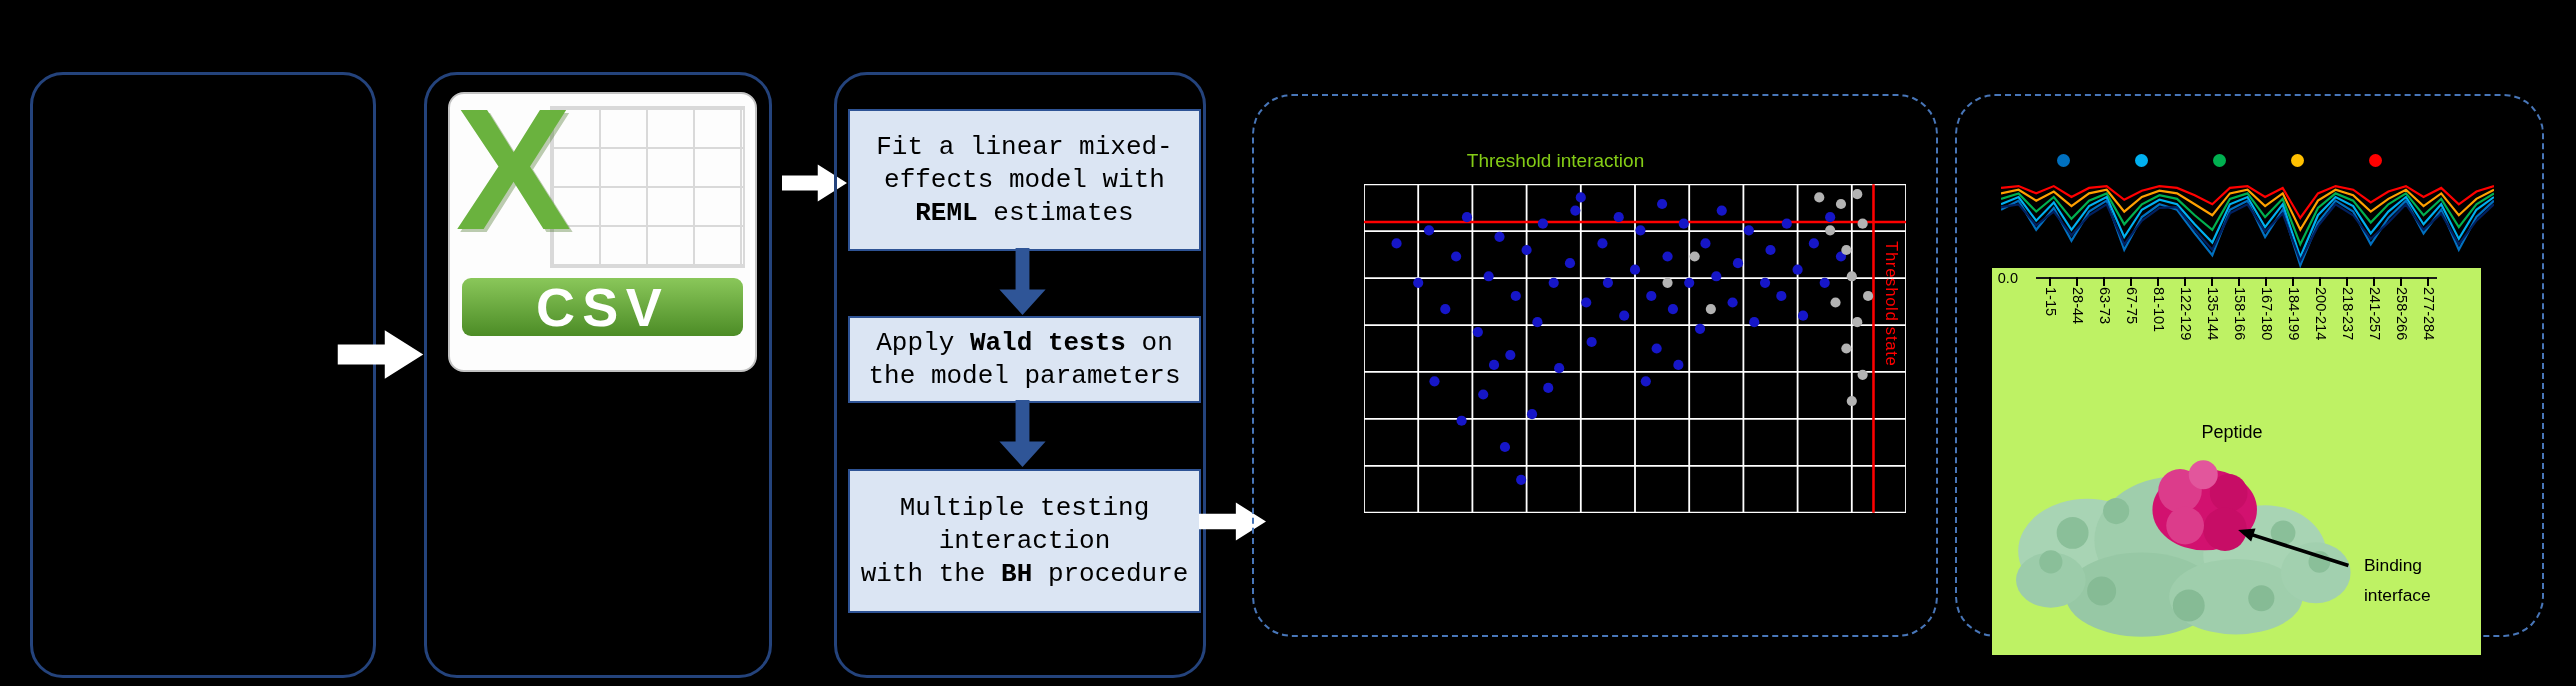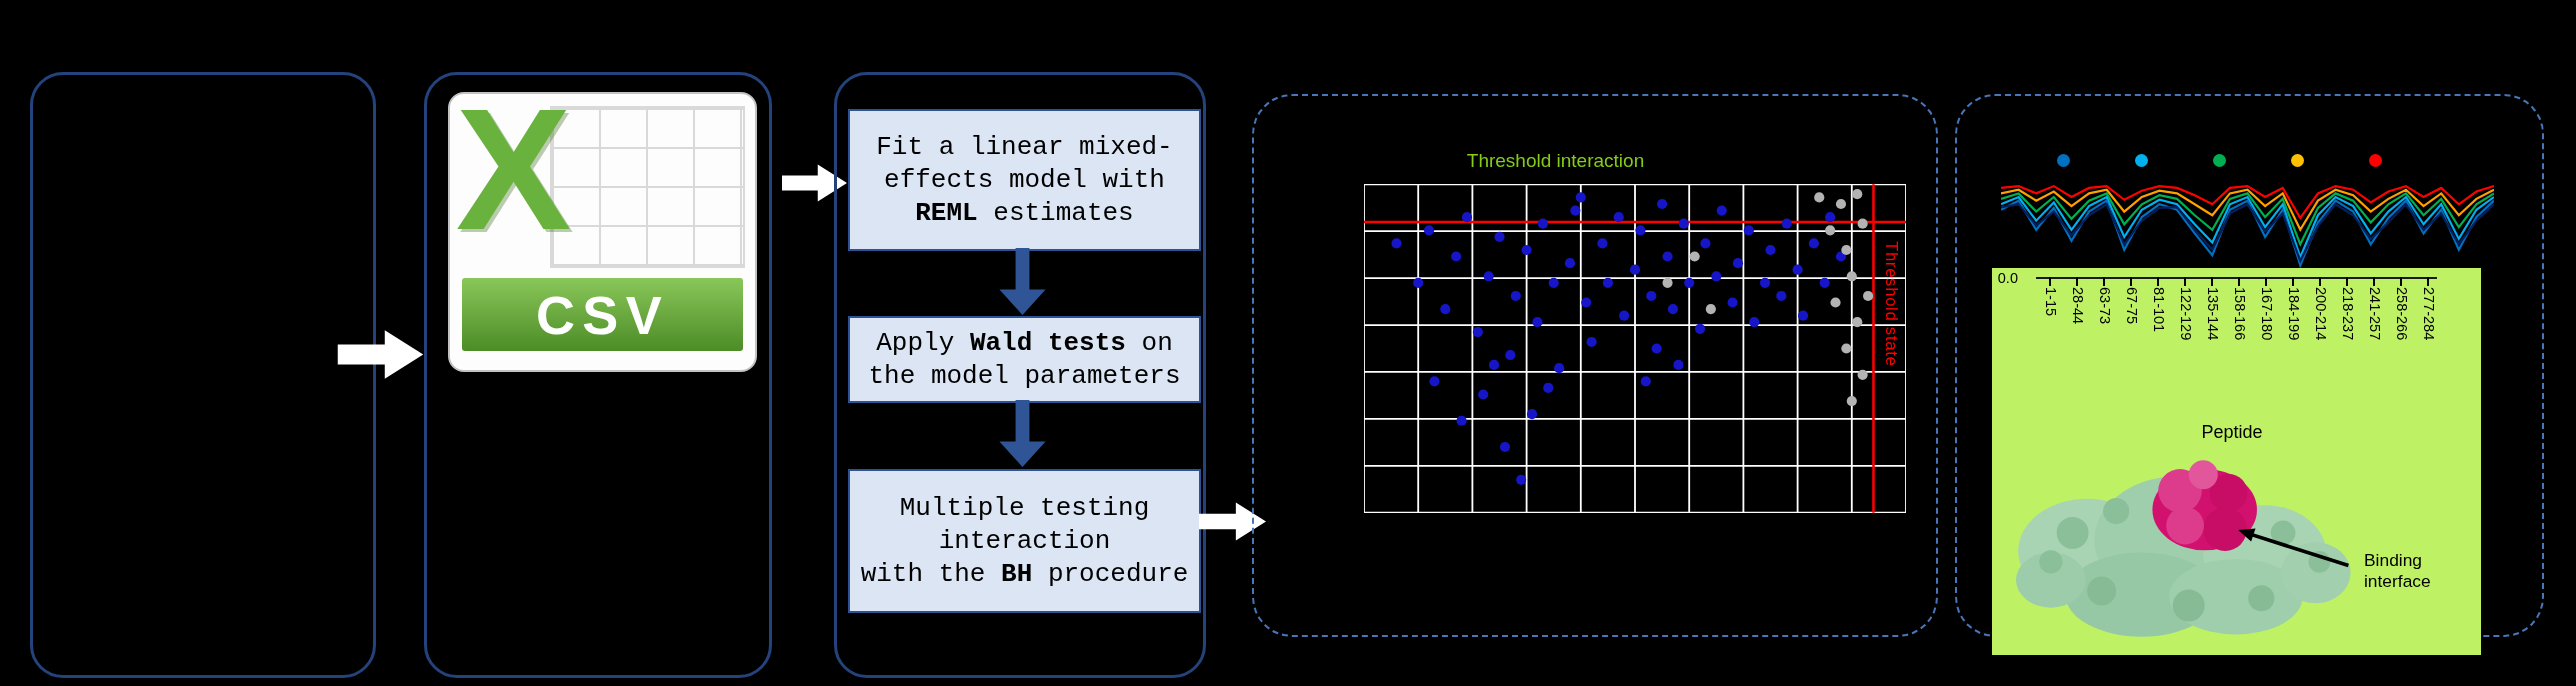--- a/index.html
+++ b/index.html
@@ -12,21 +12,21 @@
 
   .harrow,.varrow{position:absolute;}
 
   
   .csvicon{position:absolute;left:448px;top:92px;width:309px;height:280px;}
   .csv-page{position:absolute;inset:0;background:#fdfdfd;border:2.2px solid #c2c2c2;border-radius:16px;}
   .csv-grid{position:absolute;left:100px;top:11.6px;right:10.2px;height:158px;border:2.2px solid #d9d9d9;
             background-image:linear-gradient(#d9d9d9 2.2px,transparent 2.2px),linear-gradient(90deg,#d9d9d9 2.2px,transparent 2.2px);
             background-size:47px 39px;}
   .csv-x{position:absolute;left:5.8px;top:-25px;font-size:173px;font-weight:bold;color:#6ab23e;text-shadow:2.9px 2.9px 0 rgba(64,110,30,0.35);}
-  .csv-banner{position:absolute;left:11.6px;right:11.6px;top:184px;height:73px;border-radius:3px;
+  .csv-banner{position:absolute;left:11.6px;right:11.6px;top:184px;height:58px;border-radius:9px;
               background:linear-gradient(#8ac75a,#4c8c26);display:flex;align-items:center;justify-content:center;}
   .csv-banner span{color:#fff;font-weight:bold;font-size:54px;letter-spacing:7.3px;}
 
   
   .mbox{position:absolute;background:#dbe5f3;border:2.2px solid #2e5395;display:flex;align-items:center;justify-content:center;text-align:center;font-family:Liberation Mono, monospace;}
   .mtext{white-space:pre-line;font-size:26px;line-height:33px;color:#000;}
   .mtext b{font-weight:bold;}
 
   
   #scatter-svg{position:absolute;left:1364px;top:184px;}
@@ -38,21 +38,21 @@
   .ldot{width:13px;height:13px;border-radius:50%;display:inline-block;}
   #uptake-svg{position:absolute;left:2001px;top:177px;}
 
   .white-panel{position:absolute;left:1992px;top:268px;width:489px;height:387px;background:#bef264;}
   .ytick{position:absolute;left:5.8px;top:1.5px;font-size:14.5px;color:#000;}
   .xaxis-line{position:absolute;left:44px;top:8.7px;width:401px;height:2.2px;background:#1a1a1a;}
   .vtick{position:absolute;top:19px;width:19px;height:129px;writing-mode:vertical-rl;font-size:14.5px;color:#000;}
   .tickmark{position:absolute;top:9.4px;width:1.5px;height:8.7px;background:#000;}
   .xlabel{position:absolute;left:0;top:154px;width:480px;text-align:center;font-size:18px;color:#000;}
   .protein-svg{position:absolute;left:14.5px;top:156px;}
-  .binding-label{position:absolute;left:372px;top:282px;width:115px;font-size:17.4px;line-height:21px;color:#000;}
+  .binding-label{position:absolute;left:372px;top:282px;width:115px;font-size:17.4px;line-height:30px;color:#000;}
 </style>
 </head>
 <body>
 
 <div class="canvas">
 
   <div class="stepbox" style="left:30px;top:72px;width:340px;height:600px;"></div>
 
   <svg class="harrow" style="left:336px;top:326px;width:89px;height:57px;" viewBox="0 0 60 40">
     <polygon points="0,13 33,13 33,3 60,20 33,37 33,27 0,27" fill="#ffffff"></polygon>

